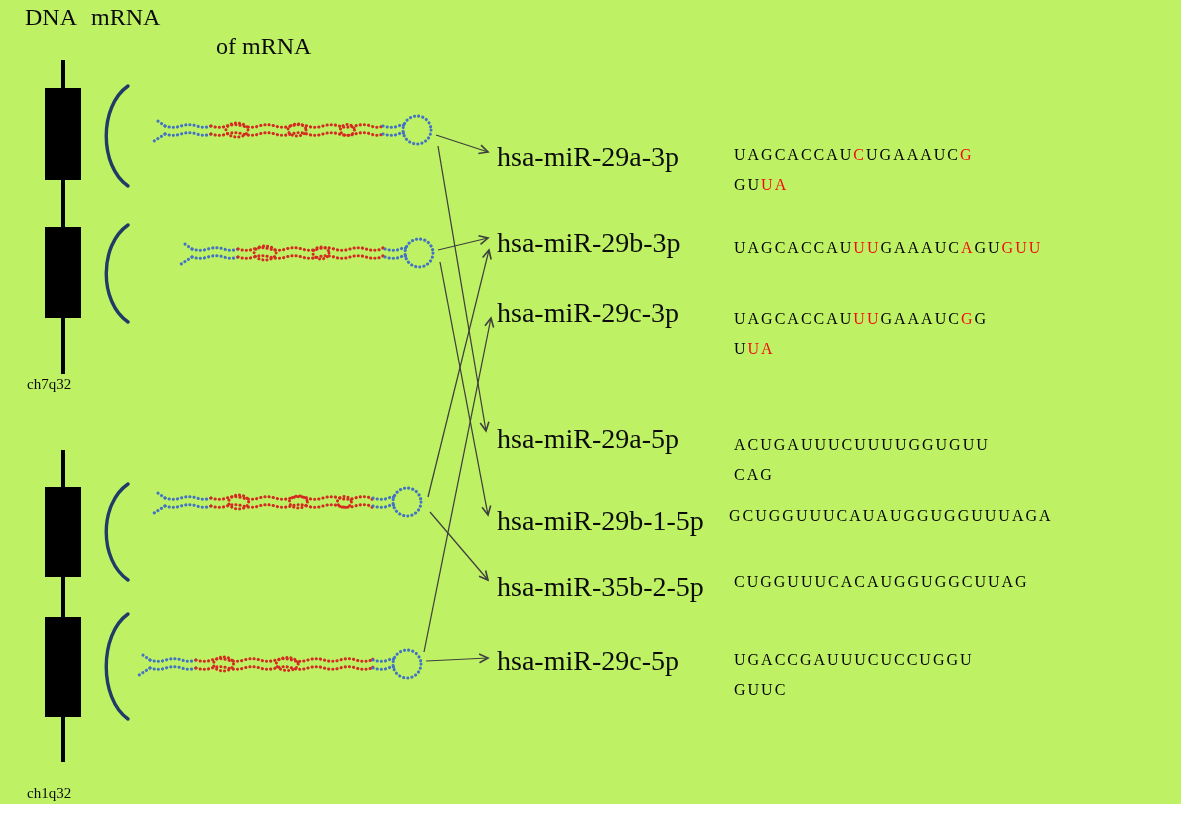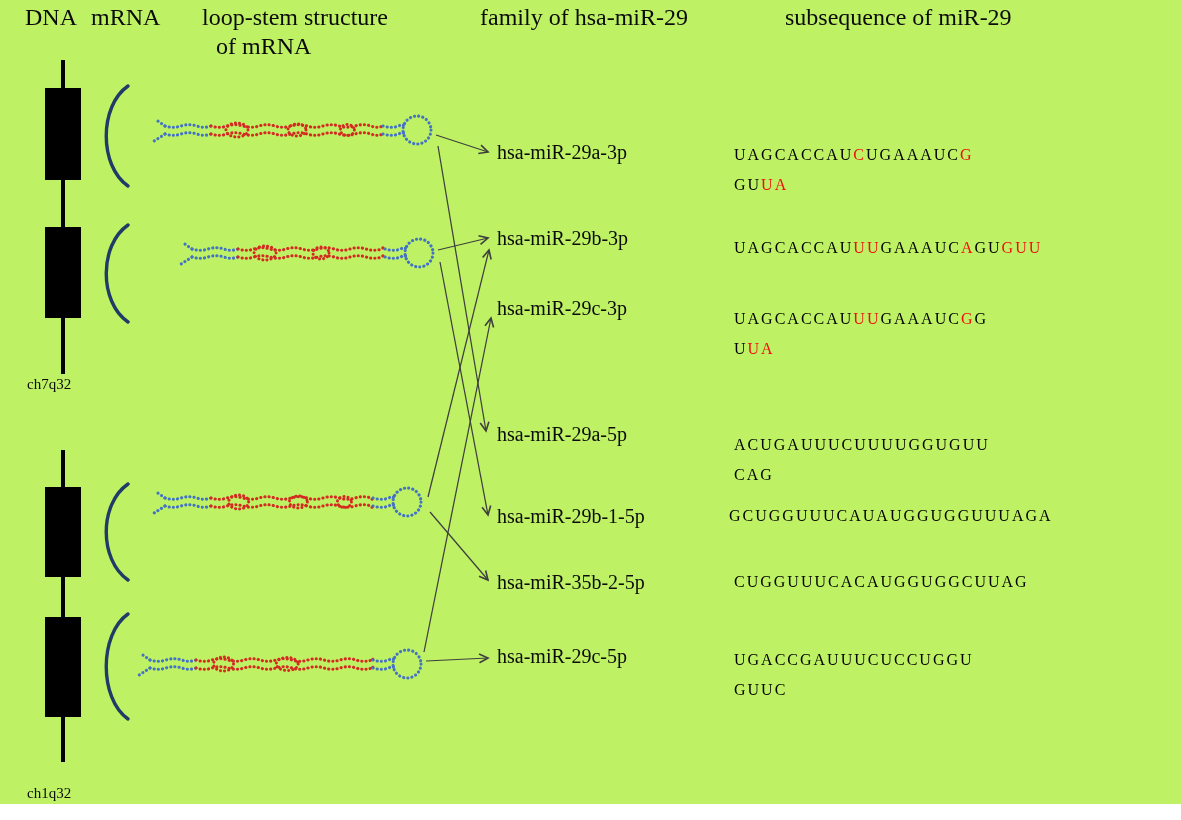--- a/index.html
+++ b/index.html
@@ -2,21 +2,21 @@
 <html style="--seq-red: #f20d0d; --brace-blue: #1f3b66; --arrow-color: #3f3f3f;"><head>
 <meta charset="utf-8">
 <style>
   *{margin:0;padding:0;box-sizing:border-box}
   html,body{background:#ffffff}
   body{font-family:"Liberation Serif", serif;}
   .figure{position:relative;width:1181px;height:804px;background:#bef264;overflow:hidden}
   #art{position:absolute;left:0;top:0}
   .txt{position:absolute;white-space:nowrap;color:#0b0b0b;line-height:1.15}
   .hdr{font-size:24px}
-  .fam{font-size:20px}
+  .fam{font-size:28px}
   .chrom{font-size:15px}
   .seq{font-size:16px;letter-spacing:2px}
   .seq .sk{color:#000000}
   .seq .sr{color:var(--seq-red,#f20d0d)}
   .dnaline{stroke:#000;stroke-width:4}
   .dnarect{fill:#000}
   .brace{fill:none;stroke:var(--brace-blue,#1f3b66);stroke-width:3.4;stroke-linecap:round}
   .arrow{stroke:var(--arrow-color,#3f3f3f);stroke-width:1.25;fill:none}
 </style>
 </head>
@@ -99,24 +99,21 @@
       <line class="arrow" marker-end="url(#ah)" x1="440" y1="262" x2="488" y2="515"></line>
       <line class="arrow" marker-end="url(#ah)" x1="428" y1="497" x2="489" y2="250"></line>
       <line class="arrow" marker-end="url(#ah)" x1="430" y1="512" x2="488" y2="580"></line>
       <line class="arrow" marker-end="url(#ah)" x1="424" y1="652" x2="491" y2="318"></line>
       <line class="arrow" marker-end="url(#ah)" x1="426" y1="661" x2="488" y2="658"></line>
     </g>
   </svg>
 
   <div class="txt hdr" style="left:25px;top:4px">DNA</div>
   <div class="txt hdr" style="left:91px;top:4px">mRNA</div>
-  <div class="txt hdr" style="left:202px;top:4px">loop-stem structure</div>
   <div class="txt hdr" style="left:216px;top:33px">of mRNA</div>
-  <div class="txt hdr" style="left:480px;top:4px">family of hsa-miR-29</div>
-  <div class="txt hdr" style="left:785px;top:4px">subsequence of miR-29</div>
 
   <div class="txt chrom" style="left:27px;top:376px">ch7q32</div>
   <div class="txt chrom" style="left:27px;top:785px">ch1q32</div>
 
   <div class="txt fam" style="left:497px;top:141px">hsa-miR-29a-3p</div>
   <div class="txt fam" style="left:497px;top:227px">hsa-miR-29b-3p</div>
   <div class="txt fam" style="left:497px;top:297px">hsa-miR-29c-3p</div>
   <div class="txt fam" style="left:497px;top:423px">hsa-miR-29a-5p</div>
   <div class="txt fam" style="left:497px;top:505px">hsa-miR-29b-1-5p</div>
   <div class="txt fam" style="left:497px;top:571px">hsa-miR-35b-2-5p</div>

